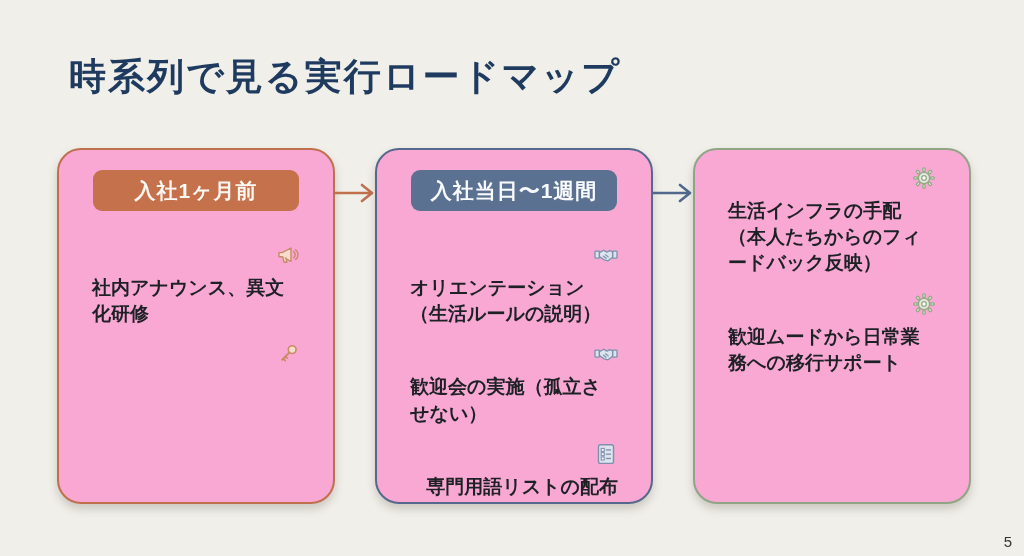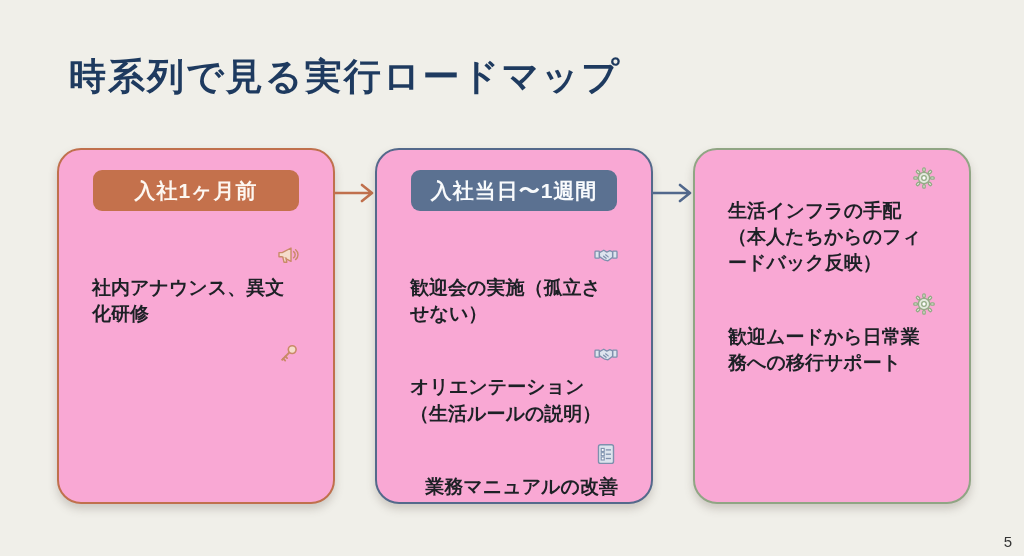--- a/index.html
+++ b/index.html
@@ -90,46 +90,46 @@
     <div class="items">
       <div class="item">
         <span class="icon">
           <svg viewBox="0 0 24 24" width="24" height="24">
             <rect x="1" y="8.2" width="4.4" height="7" rx="0.8" fill="var(--icon-fill)" stroke="var(--icon-stroke)" stroke-width="1.3"></rect>
             <rect x="18.6" y="8.2" width="4.4" height="7" rx="0.8" fill="var(--icon-fill)" stroke="var(--icon-stroke)" stroke-width="1.3"></rect>
             <path d="M5.4 9.6 l4.4-2.4 3 1.9 3.1-1.5 2.7 1.2 v5.4 l-4.6 3.6 -3.9-1 -4.7-3.2 z" fill="var(--icon-fill)" stroke="var(--icon-stroke)" stroke-width="1.3" stroke-linejoin="round"></path>
             <path d="M11.6 11.8 l2.6 2.1 M9.6 13.2 l2.5 2.1" fill="none" stroke="var(--icon-stroke)" stroke-width="1.2" stroke-linecap="round"></path>
           </svg>
         </span>
-        <span class="item-text">歓迎会の実施（孤立させない）</span>
+        <span class="item-text">オリエンテーション（生活ルールの説明）</span>
       </div>
       <div class="item">
         <span class="icon">
           <svg viewBox="0 0 24 24" width="24" height="24">
             <rect x="1" y="8.2" width="4.4" height="7" rx="0.8" fill="var(--icon-fill)" stroke="var(--icon-stroke)" stroke-width="1.3"></rect>
             <rect x="18.6" y="8.2" width="4.4" height="7" rx="0.8" fill="var(--icon-fill)" stroke="var(--icon-stroke)" stroke-width="1.3"></rect>
             <path d="M5.4 9.6 l4.4-2.4 3 1.9 3.1-1.5 2.7 1.2 v5.4 l-4.6 3.6 -3.9-1 -4.7-3.2 z" fill="var(--icon-fill)" stroke="var(--icon-stroke)" stroke-width="1.3" stroke-linejoin="round"></path>
             <path d="M11.6 11.8 l2.6 2.1 M9.6 13.2 l2.5 2.1" fill="none" stroke="var(--icon-stroke)" stroke-width="1.2" stroke-linecap="round"></path>
           </svg>
         </span>
-        <span class="item-text">オリエンテーション（生活ルールの説明）</span>
+        <span class="item-text">歓迎会の実施（孤立させない）</span>
       </div>
       <div class="item">
         <span class="icon">
           <svg viewBox="0 0 24 24" width="24" height="24">
             <rect x="4.5" y="2.8" width="15" height="18.6" rx="2" fill="var(--icon-fill)" stroke="var(--icon-stroke)" stroke-width="1.4"></rect>
             <rect x="7.2" y="6.4" width="3" height="3" fill="#ffffff" stroke="var(--icon-stroke)" stroke-width="1.1"></rect>
             <line x1="11.8" y1="7.9" x2="17" y2="7.9" stroke="var(--icon-stroke)" stroke-width="1.3"></line>
             <rect x="7.2" y="10.7" width="3" height="3" fill="#ffffff" stroke="var(--icon-stroke)" stroke-width="1.1"></rect>
             <line x1="11.8" y1="12.2" x2="17" y2="12.2" stroke="var(--icon-stroke)" stroke-width="1.3"></line>
             <rect x="7.2" y="15" width="3" height="3" fill="#ffffff" stroke="var(--icon-stroke)" stroke-width="1.1"></rect>
             <line x1="11.8" y1="16.5" x2="17" y2="16.5" stroke="var(--icon-stroke)" stroke-width="1.3"></line>
           </svg>
         </span>
-        <span class="item-text">業務マニュアルの改善</span>
+        <span class="item-text">専門用語リストの配布</span>
       </div>
     </div>
   </div>
 
   <div class="arrow-cell" style="color: rgb(81, 104, 140);">
     <svg class="arrow" width="40" height="24" viewBox="0 0 40 24">
       <path d="M0 12 H36 M27 4 L37 12 L27 20" fill="none" stroke="currentColor" stroke-width="2.6" stroke-linecap="round" stroke-linejoin="round"></path>
     </svg>
   </div>
 

